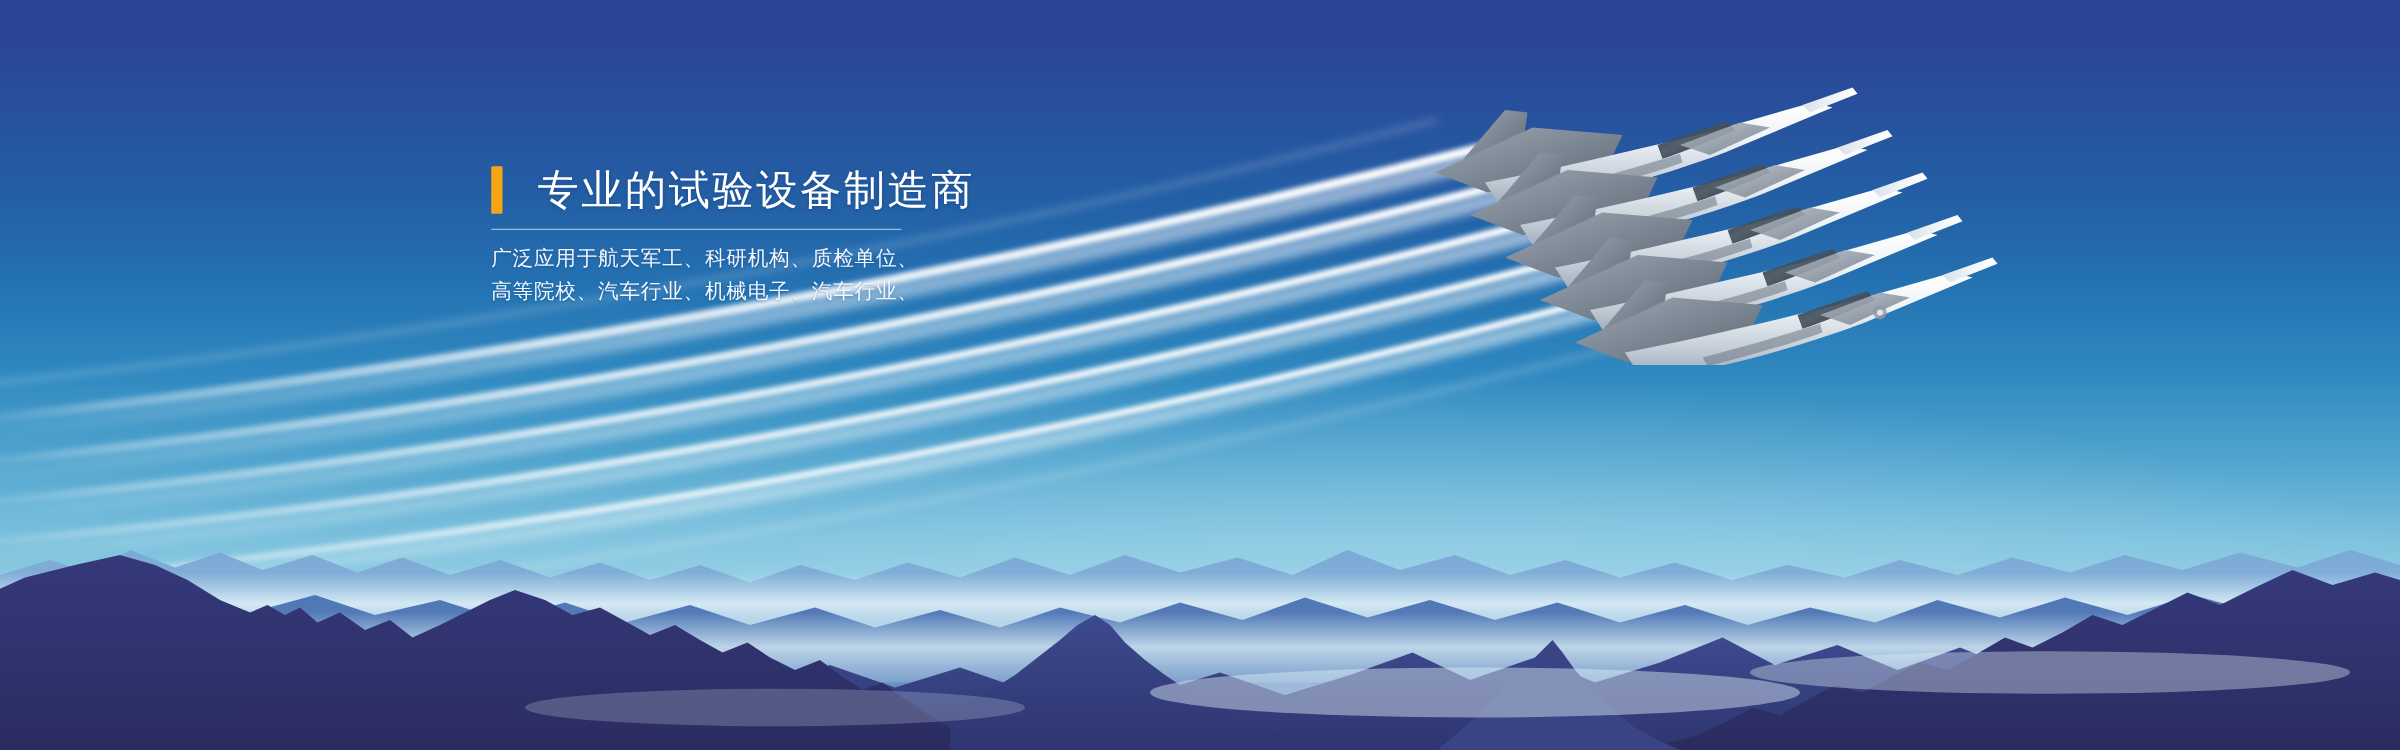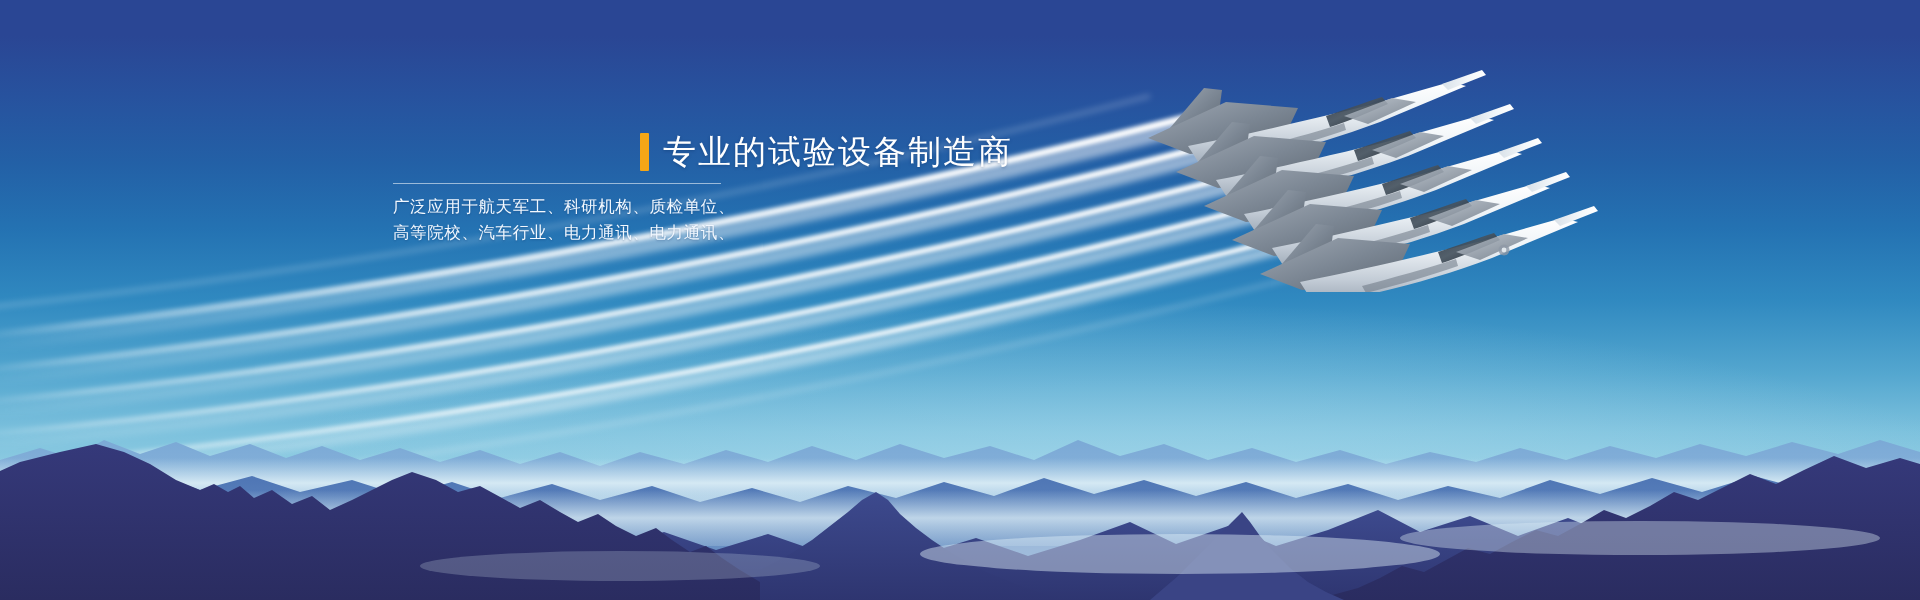--- a/index.html
+++ b/index.html
@@ -60,23 +60,22 @@
 
   
   .copy{
     position:absolute;
     left:393px; top:130px;
     width:620px;
   }
   .headline-row{
     display:flex;
     align-items:center;
-    gap:14px;
+    gap:28px;
     height:44px;
-    justify-content:flex-end;
   }
   .accent-bar{
     width:9px;
     height:38px;
     background:#f5a616;
     flex:0 0 auto;
     border-radius:1px;
   }
   .headline{
     font-size:33px;
@@ -94,21 +93,20 @@
     height:1px;
     background:rgba(255,255,255,.55);
   }
   .sublines{
     margin-top:11px;
     font-size:16.5px;
     line-height:25.5px;
     color:#f2f8ff;
     letter-spacing:.6px;
     text-shadow:0 1px 2px rgba(10,40,90,.3);
-    font-family:Liberation Mono, monospace;
   }
   .sublines div{ white-space:nowrap; }
 </style>
 </head>
 <body>
 
 <div class="banner">
 
   <div class="sky-haze"></div>
 
@@ -343,17 +341,17 @@
   </svg>
 
   <div class="copy">
     <div class="headline-row">
       <span class="accent-bar"></span>
       <h1 class="headline">专业的试验设备制造商</h1>
     </div>
     <div class="divider"></div>
     <div class="sublines">
       <div>广泛应用于航天军工、科研机构、质检单位、</div>
-      <div>高等院校、汽车行业、电力通讯、电力通讯、</div>
+      <div>高等院校、汽车行业、机械电子、汽车行业、</div>
     </div>
   </div>
 
 </div>
 
 </body></html>

